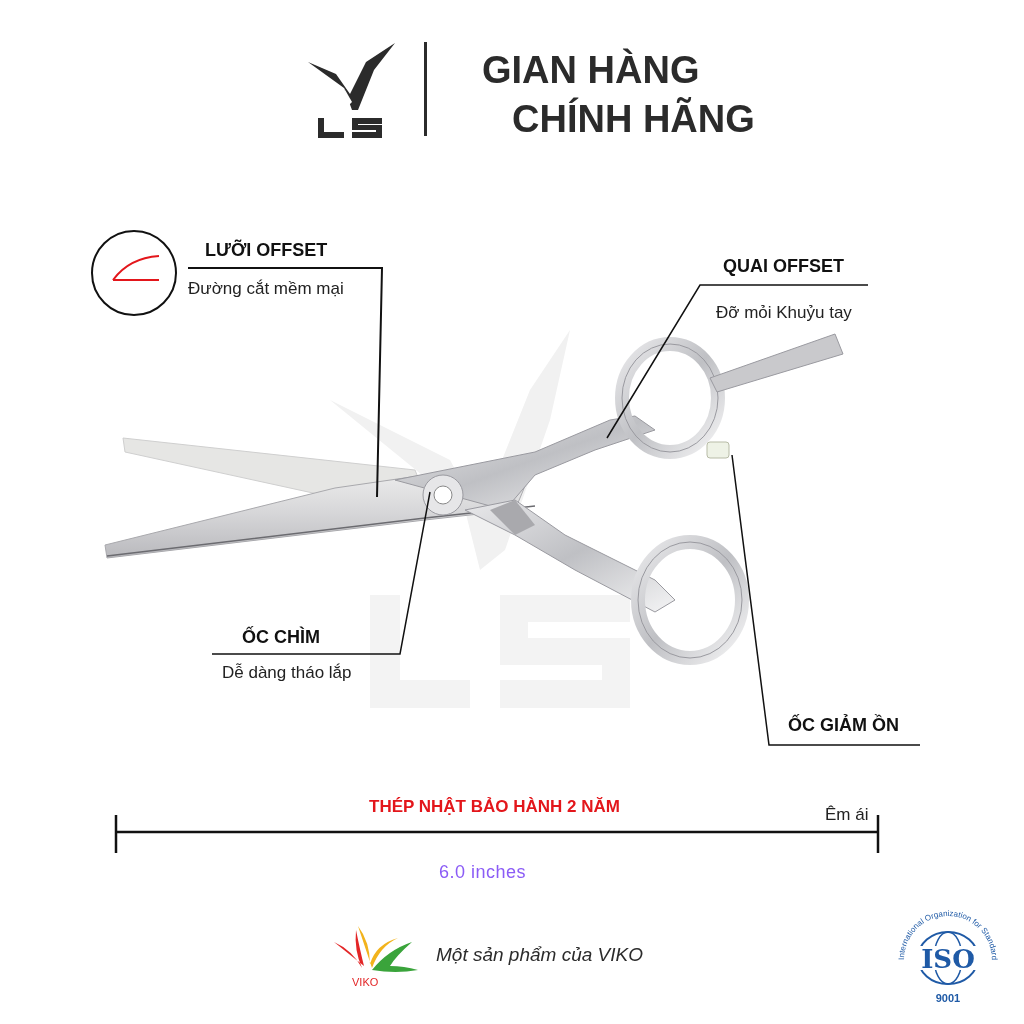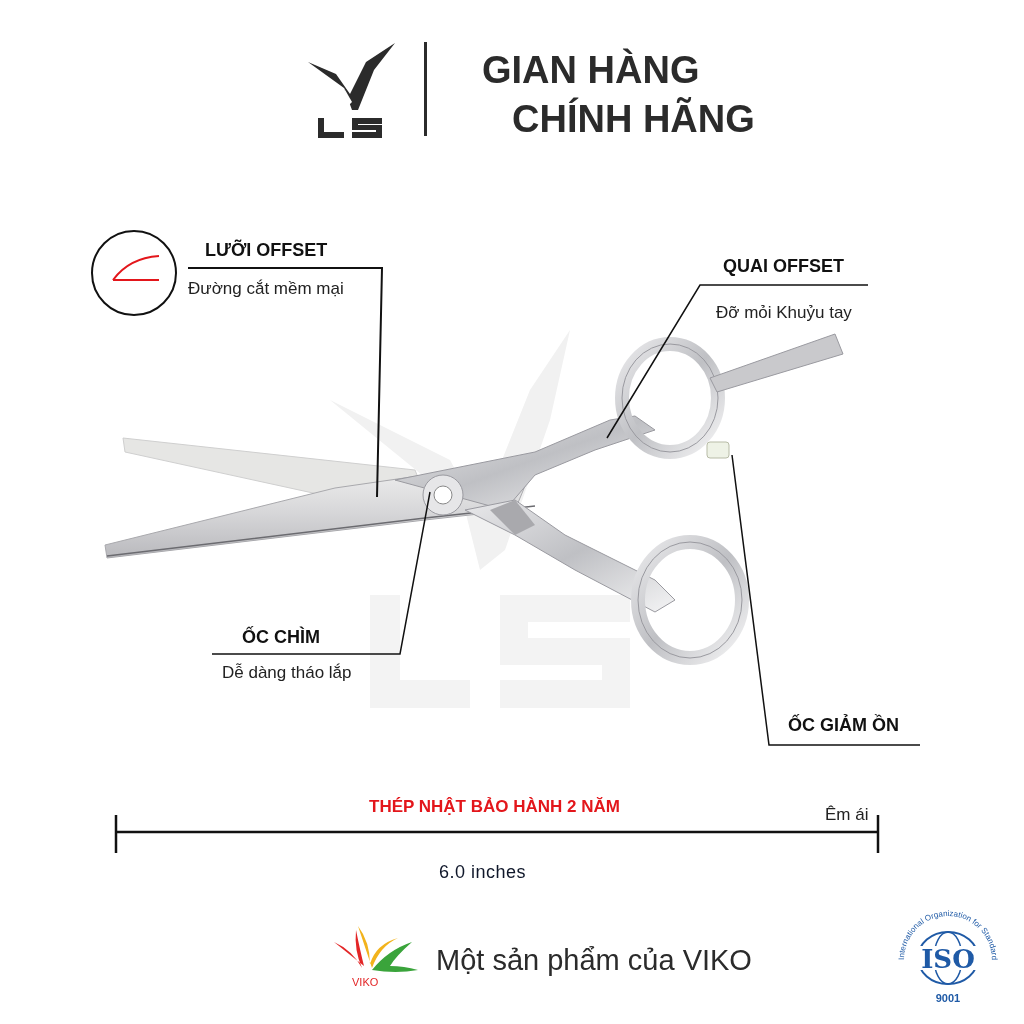--- a/index.html
+++ b/index.html
@@ -2,22 +2,22 @@
 <html><head>
 <meta charset="utf-8">
 <style>
   html, body { margin:0; padding:0; background:#ffffff; }
   body { width:1024px; height:1024px; position:relative; overflow:hidden; font-family:"Liberation Sans", sans-serif; color:#1a1a1a; }
   .abs { position:absolute; }
   .brand-title { font-family:"Liberation Sans", sans-serif; font-weight:bold; font-size:38px; line-height:44px; color:#2b2b2b; letter-spacing:0px; }
   .label-title { font-weight:bold; font-size:18px; color:#111; white-space:nowrap; }
   .label-sub { font-size:17px; color:#222; white-space:nowrap; }
   .warranty { font-weight:bold; font-size:17px; color:#e3161b; white-space:nowrap;text-align:right; }
-  .measure { font-size:18px; color:#0f172a; white-space:nowrap; letter-spacing:0.5px; }
-  .viko-text { font-size:29px; color:#2b2b2b; white-space:nowrap; }
+  .measure { font-size:18px; color:#8b5cf6; white-space:nowrap; letter-spacing:0.5px; }
+  .viko-text { font-style:italic; font-size:19px; color:#2b2b2b; white-space:nowrap; }
   svg { display:block; }
 </style>
 </head>
 <body>
 
 <div class="abs" style="left:330px;top:330px;width:330px;height:380px;">
   <svg width="330" height="380" viewBox="0 0 330 380">
     <path d="M0 70 L120 130 L150 185 L200 60 L240 0 L220 90 L175 220 L150 240 L135 180 Z" fill="#f1f1f1"></path>
     <path d="M40 265 L70 265 L70 350 L140 350 L140 378 L40 378 Z" fill="#f3f3f3"></path>
     <path d="M170 265 L300 265 L300 292 L198 292 L198 308 L300 308 L300 378 L170 378 L170 350 L272 350 L272 335 L170 335 Z" fill="#f3f3f3"></path>

